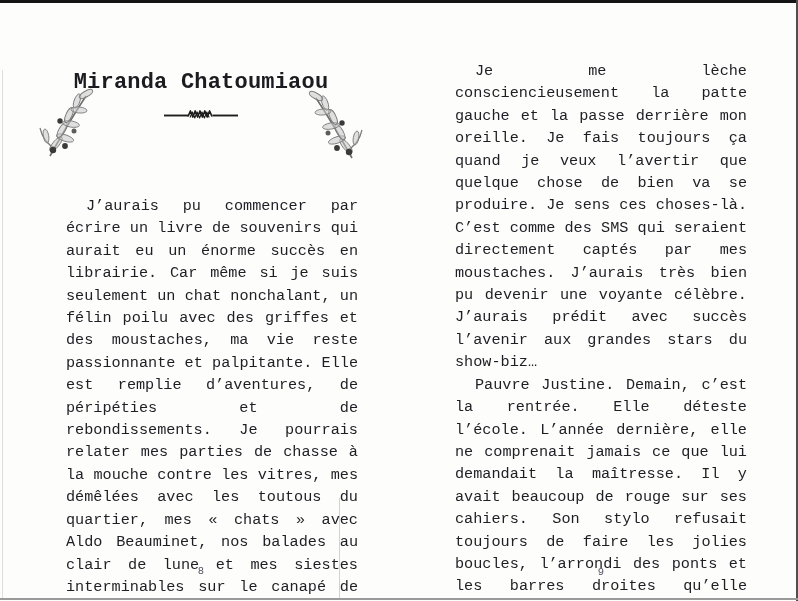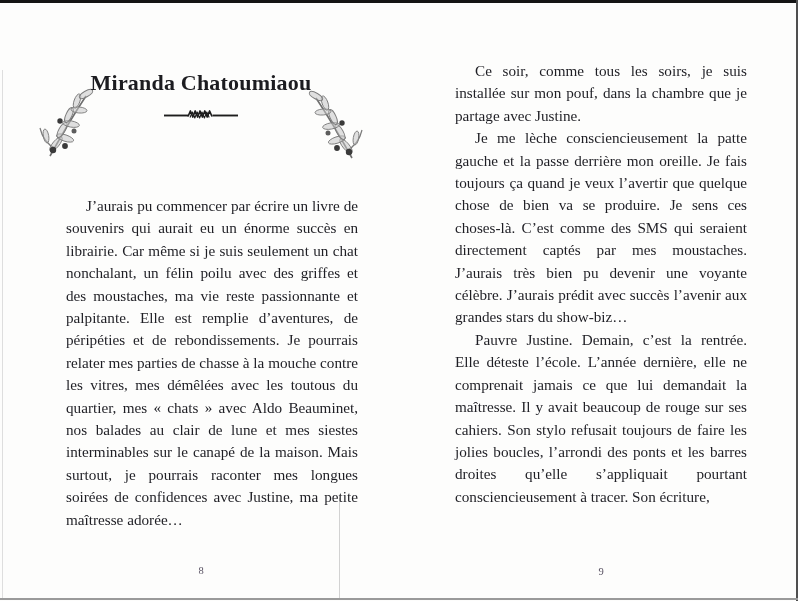--- a/index.html
+++ b/index.html
@@ -1,18 +1,18 @@
 <!DOCTYPE html>
 <html lang="fr"><head>
 <meta charset="utf-8">
 <style>
   html,body{margin:0;padding:0;background:#ffffff;}
   .spread{
     position:relative;width:798px;height:601px;overflow:hidden;
-    background:#fdfdfc;font-family:Liberation Serif, serif;color:#1e1e24;
+    background:#fdfdfc;font-family:Liberation Mono, monospace;color:#1e1e24;
   }
   
   .frame-top{position:absolute;top:0;left:0;right:0;height:3px;background:#141414;}
   .frame-right{position:absolute;top:0;right:0;bottom:0;width:2px;background:#4f4f4f;}
   .frame-bottom{position:absolute;left:0;right:0;bottom:1px;height:2px;background:#9a9a9a;}
   .frame-left{position:absolute;left:2px;top:70px;bottom:3px;width:1px;background:#dedede;}
   .gutter-shadow{position:absolute;left:339px;top:498px;height:100px;width:1px;background:#d2d2d2;}
 
   
   .chapter-header{position:absolute;left:55px;top:70px;width:292px;text-align:center;color:#1c1c20;}
@@ -103,19 +103,18 @@
       </svg>
     </div>
   </header>
 
   <div class="body-col body-left" lang="fr">
     <p>J’aurais pu commencer par écrire un livre de souvenirs qui aurait eu un énorme succès en librairie. Car même si je suis seulement un chat nonchalant, un félin poilu avec des griffes et des moustaches, ma vie reste passionnante et palpitante. Elle est remplie d’aventures, de péripéties et de rebondissements. Je pourrais relater mes parties de chasse à la mouche contre les vitres, mes démêlées avec les toutous du quartier, mes « chats » avec Aldo Beauminet, nos balades au clair de lune et mes siestes interminables sur le canapé de la maison. Mais surtout, je pourrais raconter mes longues soirées de confidences avec Justine, ma petite maîtresse adorée…</p>
   </div>
   <div class="folio folio-left">8</div>
 
   <div class="body-col body-right" lang="fr">
-    <p>Ce soir, comme tous les soirs, je suis installée sur mon pouf, dans la chambre que je partage avec Justine.</p>
     <p>Je me lèche consciencieusement la patte gauche et la passe derrière mon oreille. Je fais toujours ça quand je veux l’avertir que quelque chose de bien va se produire. Je sens ces choses-là. C’est comme des SMS qui seraient directement captés par mes moustaches. J’aurais très bien pu devenir une voyante célèbre. J’aurais prédit avec succès l’avenir aux grandes stars du show-biz…</p>
     <p>Pauvre Justine. Demain, c’est la rentrée. Elle déteste l’école. L’année dernière, elle ne comprenait jamais ce que lui demandait la maîtresse. Il y avait beaucoup de rouge sur ses cahiers. Son stylo refusait toujours de faire les jolies boucles, l’arrondi des ponts et les barres droites qu’elle s’appliquait pourtant consciencieusement à tracer. Son écriture,</p>
   </div>
   <div class="folio folio-right">9</div>
 
 </div>
 
 </body></html>

